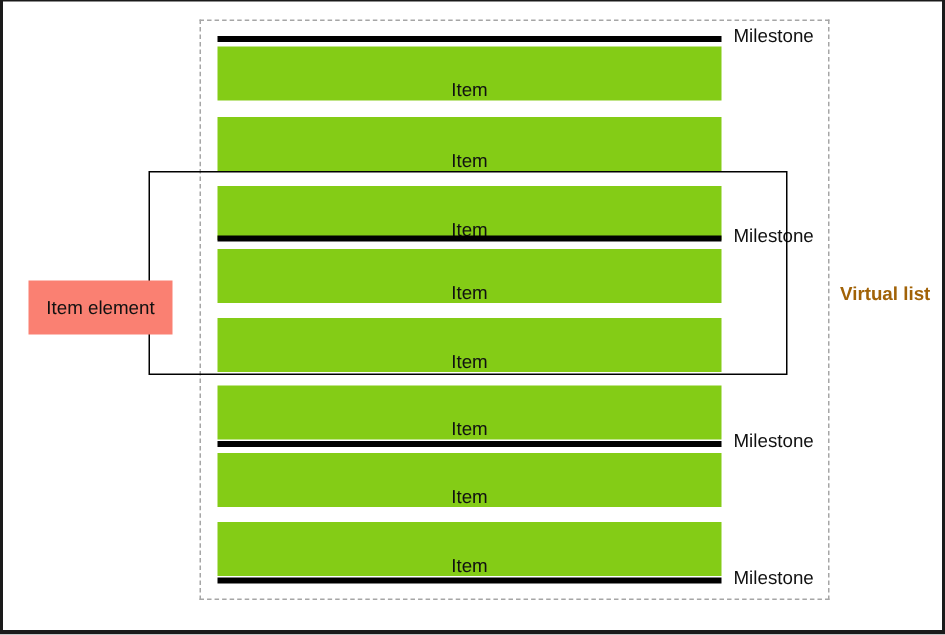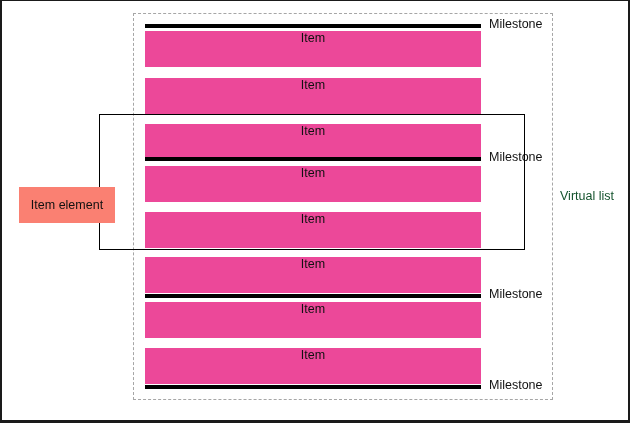--- a/index.html
+++ b/index.html
@@ -33,39 +33,40 @@
     height: 387px;
     border: 1px dashed #a6a6a6;
     box-sizing: border-box;
     background: transparent;
   }
   .virtual-list-label {
     position: absolute;
     left: 558px;
     top: 187px;
     font-size: 12.5px;
-    color: #14532d;
+    color: #a16207;
     white-space: nowrap;
     line-height: 16px;
+    font-weight: bold;
   }
 
   
   .row {
     position: absolute;
     left: 143px;
     width: 336px;
     box-sizing: border-box;
   }
   .item {
     height: 36px;
-    background: #ec4899;
+    background: #84cc16;
     color: #111111;
     font-size: 12.5px;
     display: flex;
-    align-items: flex-start;
+    align-items: flex-end;
     justify-content: center;
   }
   .milestone-line {
     height: 4px;
     background: #000000;
   }
   .milestone-label {
     position: absolute;
     left: 487px;
     font-size: 12.5px;

